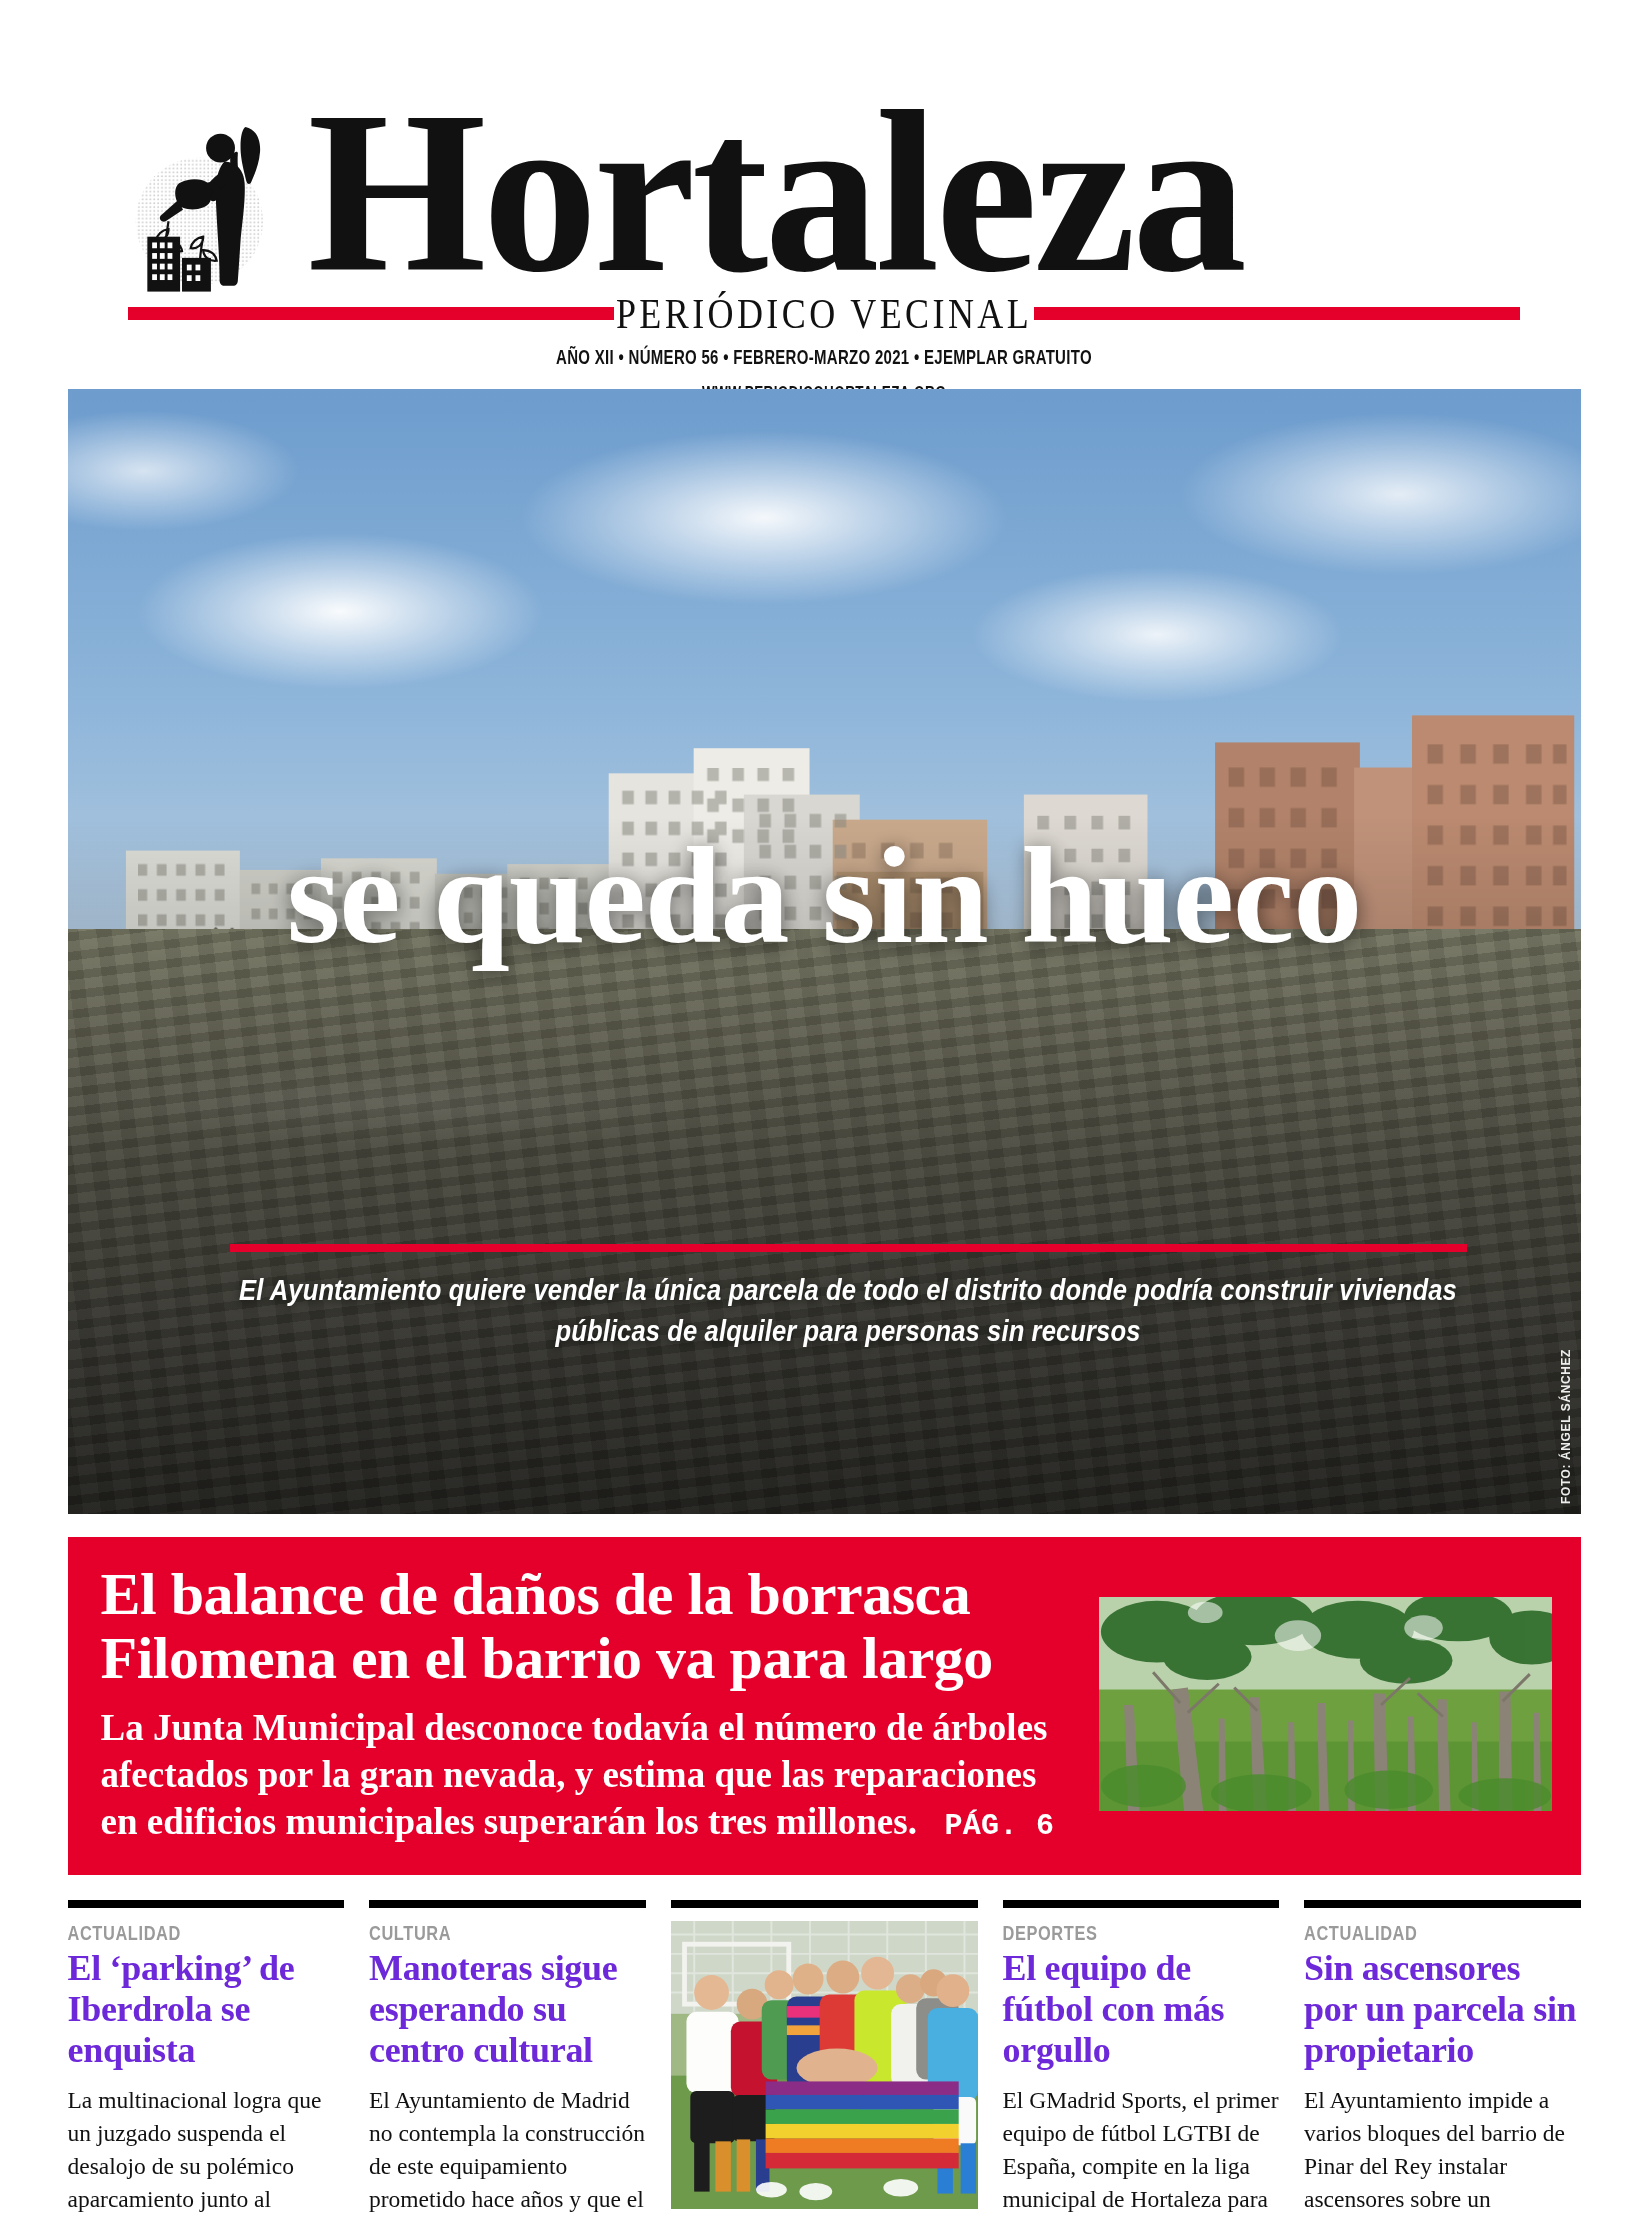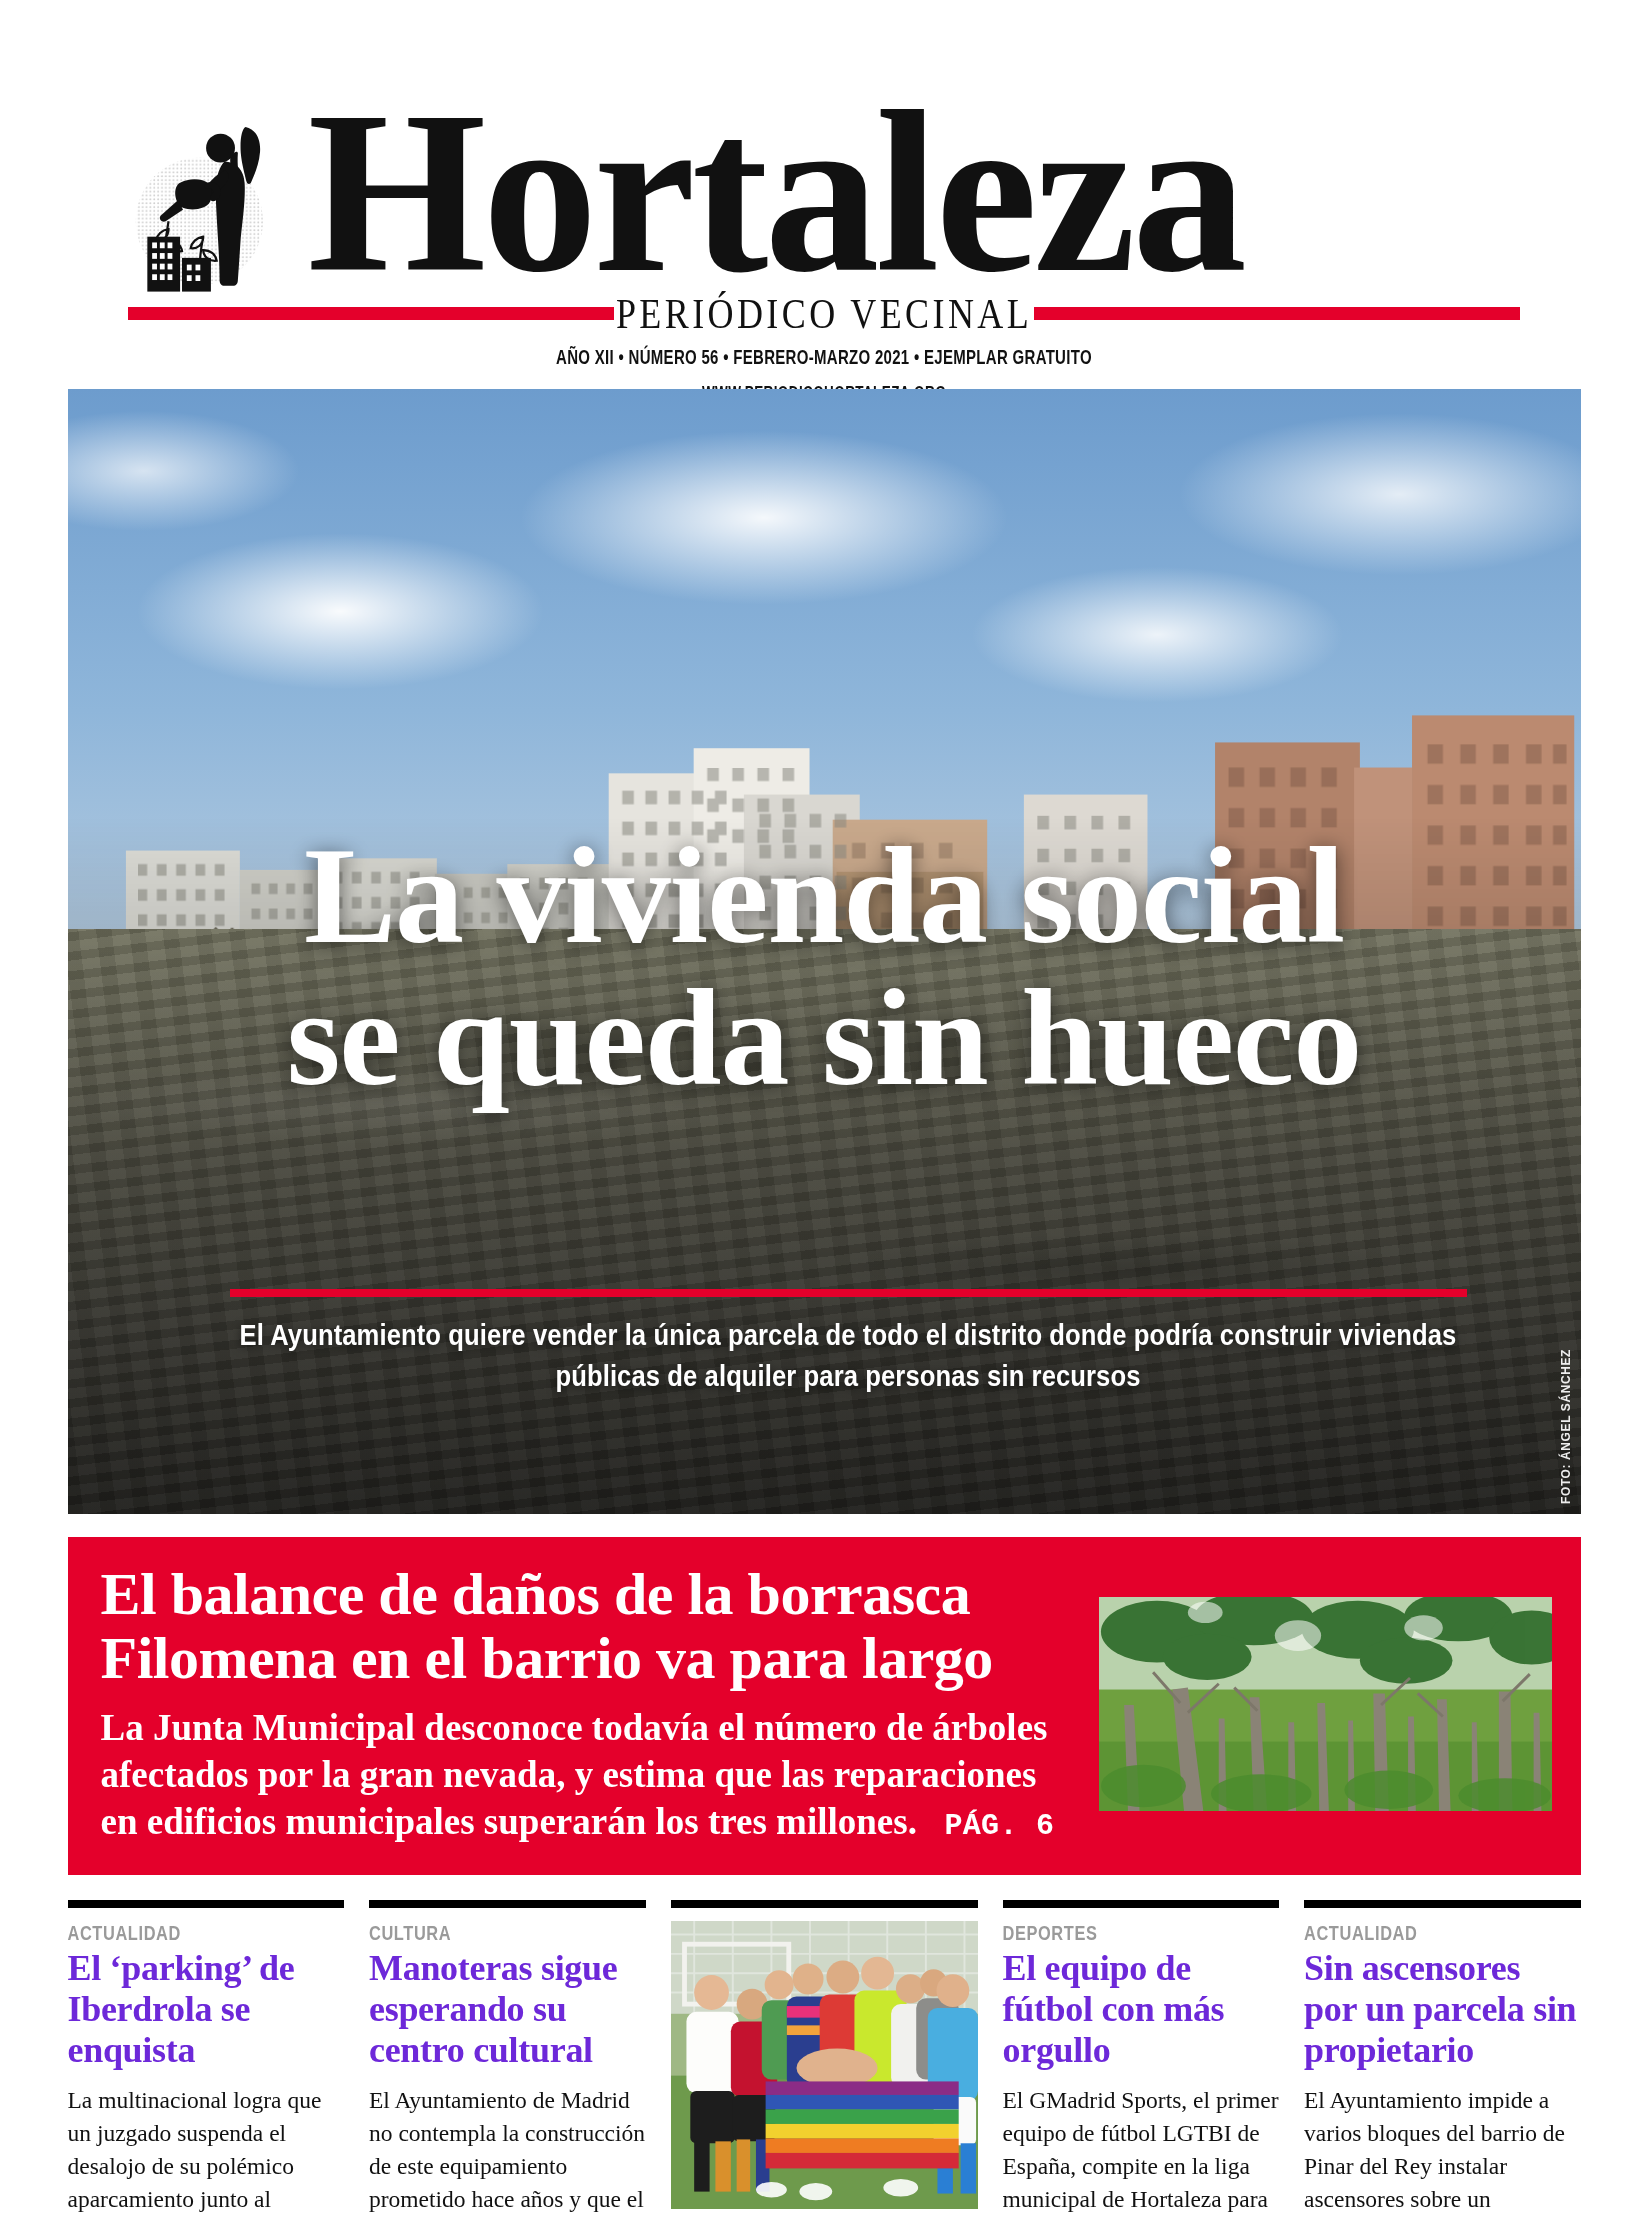--- a/index.html
+++ b/index.html
@@ -133,23 +133,24 @@
     font-weight:700;
     font-size:138px;
     line-height:1.03;
     letter-spacing:-1px;
     text-shadow:0 2.9px 21px rgba(0,0,0,.55);
   }
   .hero-headline .l2 { display:block; }
 
   .deck-wrap {
     position:absolute;
-    left:162px; right:114px; top:900px;
+    left:162px; right:114px; top:855px;
     display:flex;
     gap:77px;
+    font-style:italic;
   }
   .deck { flex:1 1 0; }
   .deck .deck-rule { height:8.7px; background:#E4002B; margin-bottom:17.4px; }
   .deck p {
     color:#fff;
     font-family:"Liberation Sans", sans-serif;
     font-weight:700;
     font-size:25.6px;
     line-height:1.42;
     text-align:center;
@@ -620,21 +621,20 @@
           <path d="M96 610v-40M96 584l-13-13M96 588l14-15"></path>
         </g>
         <path d="M0 600 Q220 578 430 604 T880 616 Q1180 628 1567 600 L1567 700 L0 700Z" fill="#6a6a55" opacity=".85"></path>
       </svg>
     </div>
 
     <div class="hero-ground"></div>
     <div class="hero-vignette"></div>
 
     <h1 class="hero-headline">
-      <span>La vivienda social</span>
       <span class="l2">se queda sin hueco</span>
     </h1>
 
     <div class="deck-wrap">
 
       <div class="deck">
         <div class="deck-rule"></div>
         <p>
           <span>El Ayuntamiento quiere vender la única parcela de todo el distrito donde podría construir viviendas públicas de alquiler para personas sin recursos</span>
         </p>

